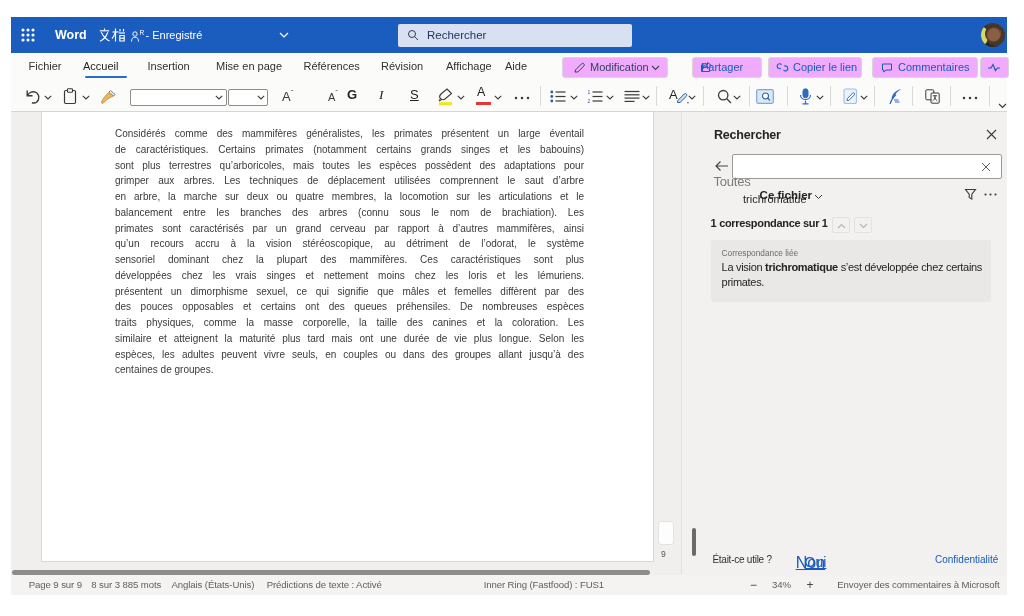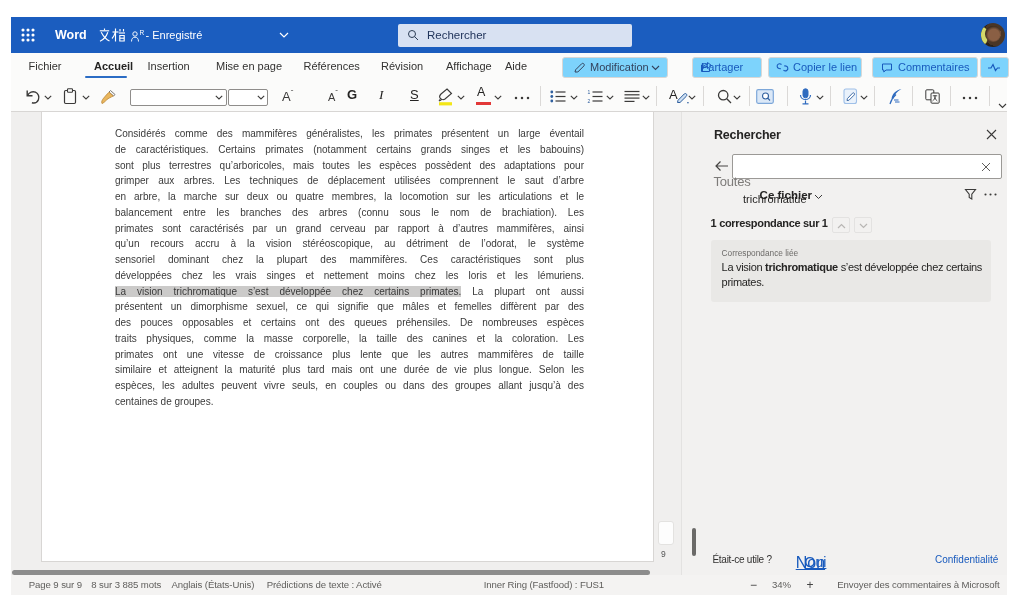--- a/index.html
+++ b/index.html
@@ -8,21 +8,21 @@
   .abs{position:absolute;}
   
   #topbar{left:11px;top:17px;width:996px;height:36px;background:#1b5dbf;}
   #topbar .wt{color:#fff;font-weight:700;font-size:12.5px;line-height:36px;}
   #searchbox{left:387px;top:6.5px;width:234px;height:23px;background:#d8e1f2;border-radius:2px;
              color:#22355c;font-size:11.5px;line-height:23px;}
   
   #menurow{left:11px;top:53px;width:996px;height:27px;background:#fbfbfa;font-size:11px;color:#323130;}
   .mi{position:absolute;top:0;height:27px;line-height:27px;}
   .btn{position:absolute;top:3.5px;height:19px;border:1px solid #d9d7d5;border-radius:3px;
-       background:#7dd3fc;font-size:11px;color:#185abd;line-height:19px;white-space:nowrap;}
+       background:#f0abfc;font-size:11px;color:#185abd;line-height:19px;white-space:nowrap;}
   
   #toolbar{left:11px;top:80px;width:996px;height:32px;background:#fbfbfa;border-bottom:1px solid #d8d6d4;box-sizing:border-box;}
   .sep{position:absolute;top:6px;width:1px;height:20px;background:#dbd9d7;}
   .chev{stroke:#3b3a39;stroke-width:1.1;fill:none;}
   
   #content{left:11px;top:112px;width:996px;height:463px;background:#f0efee;}
   #docpage{position:absolute;left:30px;top:0;width:613px;height:450px;background:#fff;
            border:1px solid #d8d6d4;border-top:none;box-sizing:border-box;}
   #doctext{position:absolute;left:73px;top:14px;width:469px;font-size:10px;color:#3a3a3a;}
   #doctext .ln{height:15.75px;line-height:15.75px;text-align:justify;text-align-last:justify;white-space:nowrap;}
@@ -94,21 +94,21 @@
     </div>
     <div class="abs" style="left:970px;top:6px;width:24px;height:24px;border-radius:50%;
          background:radial-gradient(circle at 62% 45%, #9a6a4e 0 26%, #4a3626 27% 60%, #2e2318 61% 100%);overflow:hidden;">
       <div class="abs" style="left:-3px;top:4px;width:10px;height:18px;border-radius:50%;background:#d3d96a;"></div>
       <div class="abs" style="left:4px;top:3px;width:16px;height:16px;border-radius:50%;background:radial-gradient(circle at 55% 55%, #8a5f44 0 45%, #3a2b1d 70%);"></div>
     </div>
   </div>
 
   <div class="abs" id="menurow">
     <div class="mi" style="left:17.5px;">Fichier</div>
-    <div class="mi" style="left:83px;font-weight:700;color:#252423;">Accueil</div>
+    <div class="mi" style="left:72px;font-weight:400;color:#252423;">Accueil</div>
     <div class="abs" style="left:74px;top:22.5px;width:42px;height:2.6px;background:#2b6cc4;border-radius:2px;"></div>
     <div class="mi" style="left:136.5px;">Insertion</div>
     <div class="mi" style="left:205px;">Mise en page</div>
     <div class="mi" style="left:292.5px;">Références</div>
     <div class="mi" style="left:370px;">Révision</div>
     <div class="mi" style="left:435px;">Affichage</div>
     <div class="mi" style="left:494px;">Aide</div>
 
     <div class="btn" style="left:551px;width:104px;color:#33425d;">
       <svg class="abs" style="left:10px;top:4px" width="12" height="12" viewBox="0 0 12 12">
@@ -339,25 +339,23 @@
           <div class="ln">Considérés comme des mammifères généralistes, les primates présentent un large éventail</div>
           <div class="ln">de caractéristiques. Certains primates (notamment certains grands singes et les babouins)</div>
           <div class="ln">sont plus terrestres qu’arboricoles, mais toutes les espèces possèdent des adaptations pour</div>
           <div class="ln">grimper aux arbres. Les techniques de déplacement utilisées comprennent le saut d’arbre</div>
           <div class="ln">en arbre, la marche sur deux ou quatre membres, la locomotion sur les articulations et le</div>
           <div class="ln">balancement entre les branches des arbres (connu sous le nom de brachiation). Les</div>
           <div class="ln">primates sont caractérisés par un grand cerveau par rapport à d’autres mammifères, ainsi</div>
           <div class="ln">qu’un recours accru à la vision stéréoscopique, au détriment de l’odorat, le système</div>
           <div class="ln">sensoriel dominant chez la plupart des mammifères. Ces caractéristiques sont plus</div>
           <div class="ln">développées chez les vrais singes et nettement moins chez les loris et les lémuriens.</div>
-          <div class="ln"><span class="hl">La vision trichromatique s’est développée chez certains primates.</span> La plupart ont aussi</div>
           <div class="ln">présentent un dimorphisme sexuel, ce qui signifie que mâles et femelles diffèrent par des</div>
           <div class="ln">des pouces opposables et certains ont des queues préhensiles. De nombreuses espèces</div>
           <div class="ln">traits physiques, comme la masse corporelle, la taille des canines et la coloration. Les</div>
-          <div class="ln">primates ont une vitesse de croissance plus lente que les autres mammifères de taille</div>
           <div class="ln">similaire et atteignent la maturité plus tard mais ont une durée de vie plus longue. Selon les</div>
           <div class="ln">espèces, les adultes peuvent vivre seuls, en couples ou dans des groupes allant jusqu’à des</div>
           <div class="ln">centaines de groupes.</div>
         </div>
     </div>
     <div id="hscroll"></div>
     <div id="vthumb"></div>
     <div id="pgnum">9</div>
 
     <div id="panel">

